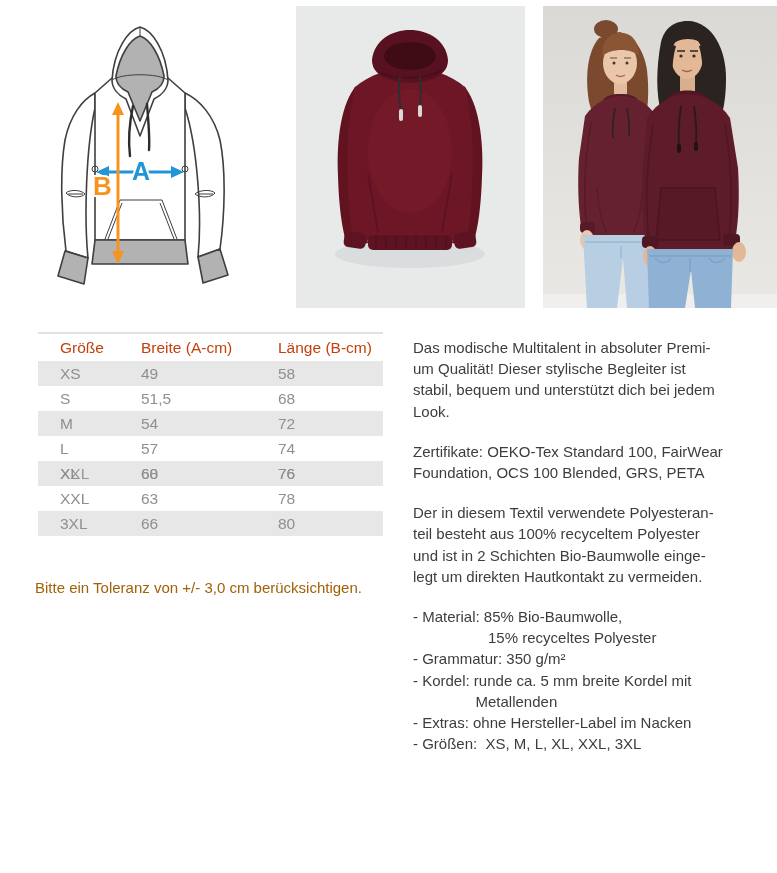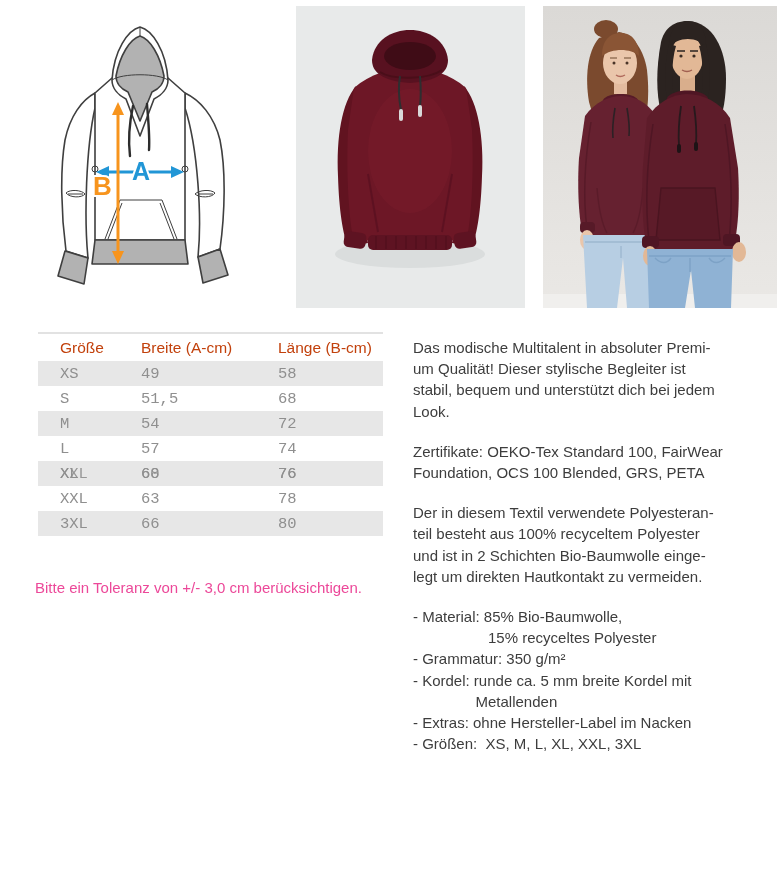--- a/index.html
+++ b/index.html
@@ -8,26 +8,26 @@
   
   .photo{position:absolute;overflow:hidden;}
   #diagram{left:42px;top:18px;width:250px;height:285px;}
   #product-photo{left:296px;top:6px;width:229px;height:302px;}
   #models-photo{left:543px;top:6px;width:234px;height:302px;}
   
   #size-table-wrap{position:absolute;left:38px;top:332px;width:345px;}
   table{border-collapse:collapse;width:345px;table-layout:fixed;
         font-size:15.5px;color:#8f8f8f;border-top:2px solid #e2e2e2;}
   th{font-weight:400;text-align:left;height:27px;padding:0;color:#c2410c;}
-  td{height:25px;padding:0;font-family:Liberation Mono, monospace;}
+  td{height:25px;padding:0;}
   th:first-child,td:first-child{padding-left:22px;}
   tbody tr:nth-child(odd){background:#e7e7e7;}
   .stack{position:relative;display:inline-block;}
   .ghost{position:absolute;left:0;top:0;opacity:.9;}
-  #tolerance{position:absolute;left:35px;top:579px;font-size:15px;color:#ec4899;white-space:pre;}
+  #tolerance{position:absolute;left:35px;top:579px;font-size:15px;color:#a16207;white-space:pre;}
   
   #description{position:absolute;left:413px;top:325px;width:364px;color:#3d3d3d;}
   .para{font-size:15px;line-height:21.2px;white-space:pre;margin:12px 0 19px 0;}
   
   .lineArt{stroke:#3f3f3f;stroke-width:1.6;fill:#ffffff;stroke-linejoin:round;stroke-linecap:round;}
   .lineArtGray{stroke:#3f3f3f;stroke-width:1.6;fill:var(--shade,#b2b2b2);stroke-linejoin:round;}
   .thin{stroke:#3f3f3f;stroke-width:1;fill:none;}
   .cord{stroke:#2d2d2d;stroke-width:2.4;fill:none;stroke-linecap:round;}
   .arrowA{stroke:var(--arrow-a,#2196d6);stroke-width:3;}
   .headA{fill:var(--arrow-a,#2196d6);}

